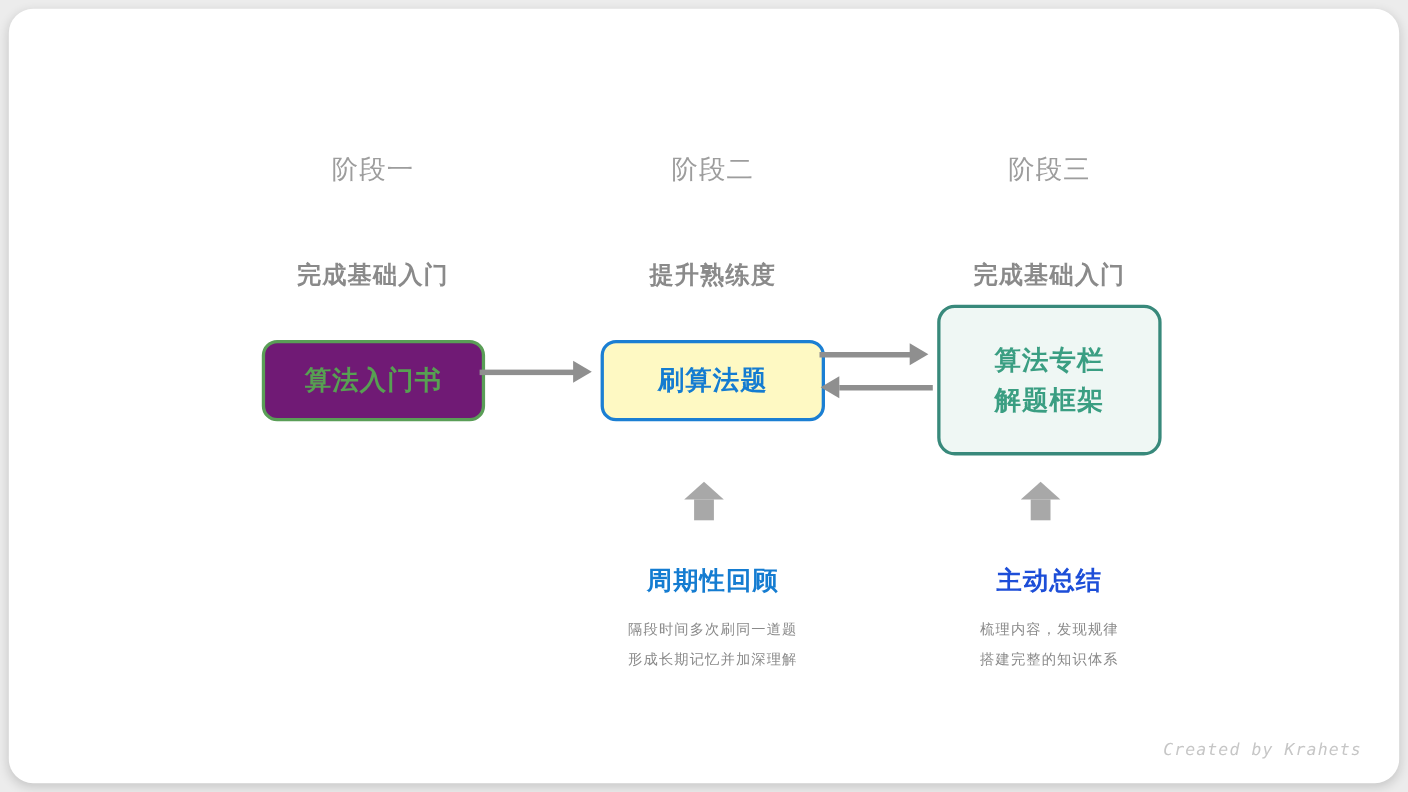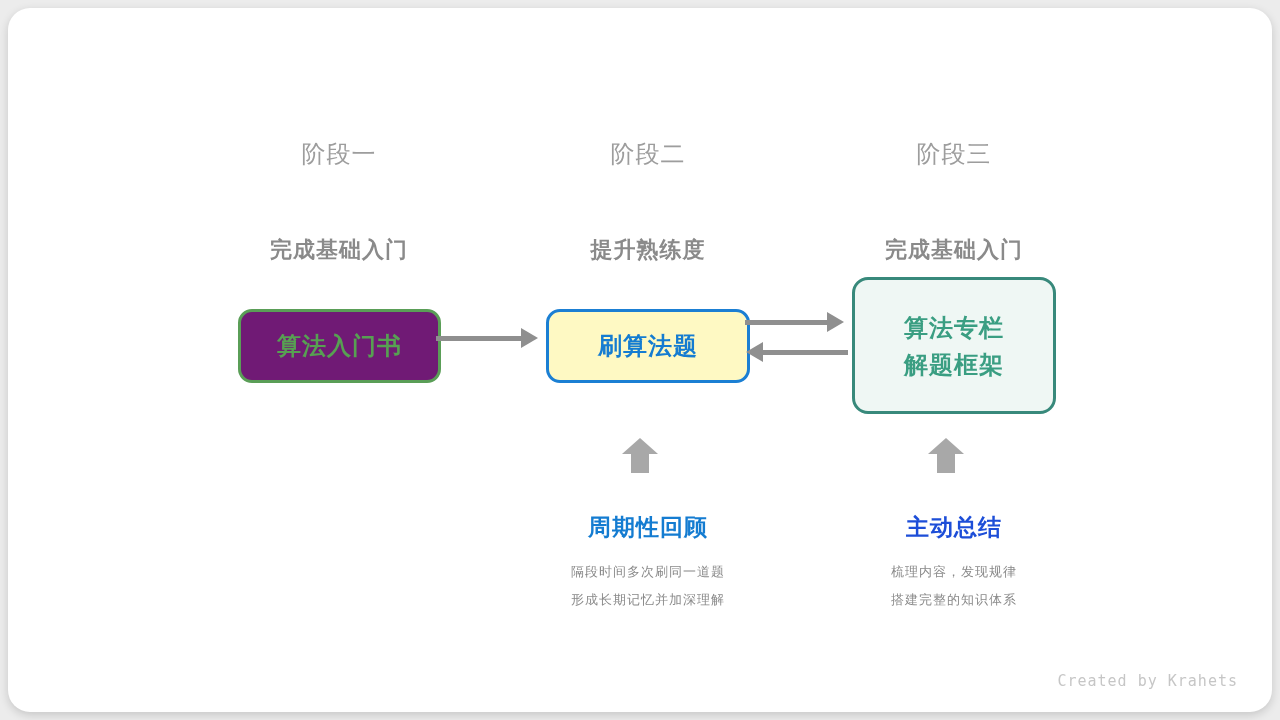--- a/index.html
+++ b/index.html
@@ -118,20 +118,21 @@
     color: #8a8a8a;
     letter-spacing: 1px;
   }
 
   .watermark {
     right: 34px; bottom: 22px;
     font-family: "DejaVu Sans Mono", "Liberation Mono", monospace;
     font-size: 15px;
     color: #c6c6c6;
     letter-spacing: 1px;
+    font-style: italic;
   }
 </style>
 </head>
 <body>
 
 <div class="card">
 
   <div class="abs stage-label col1 row-label">阶段一</div>
   <div class="abs stage-label col2 row-label">阶段二</div>
   <div class="abs stage-label col3 row-label">阶段三</div>

